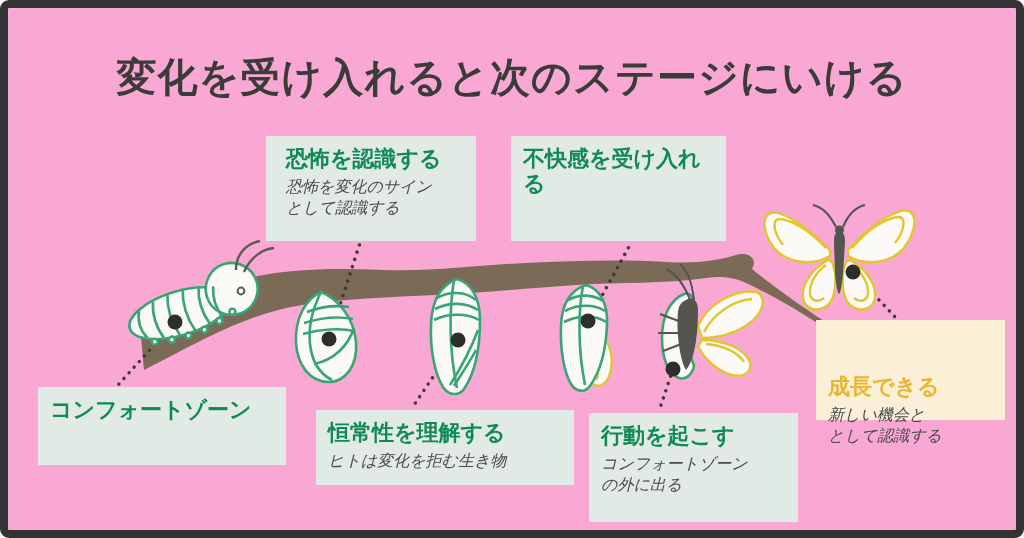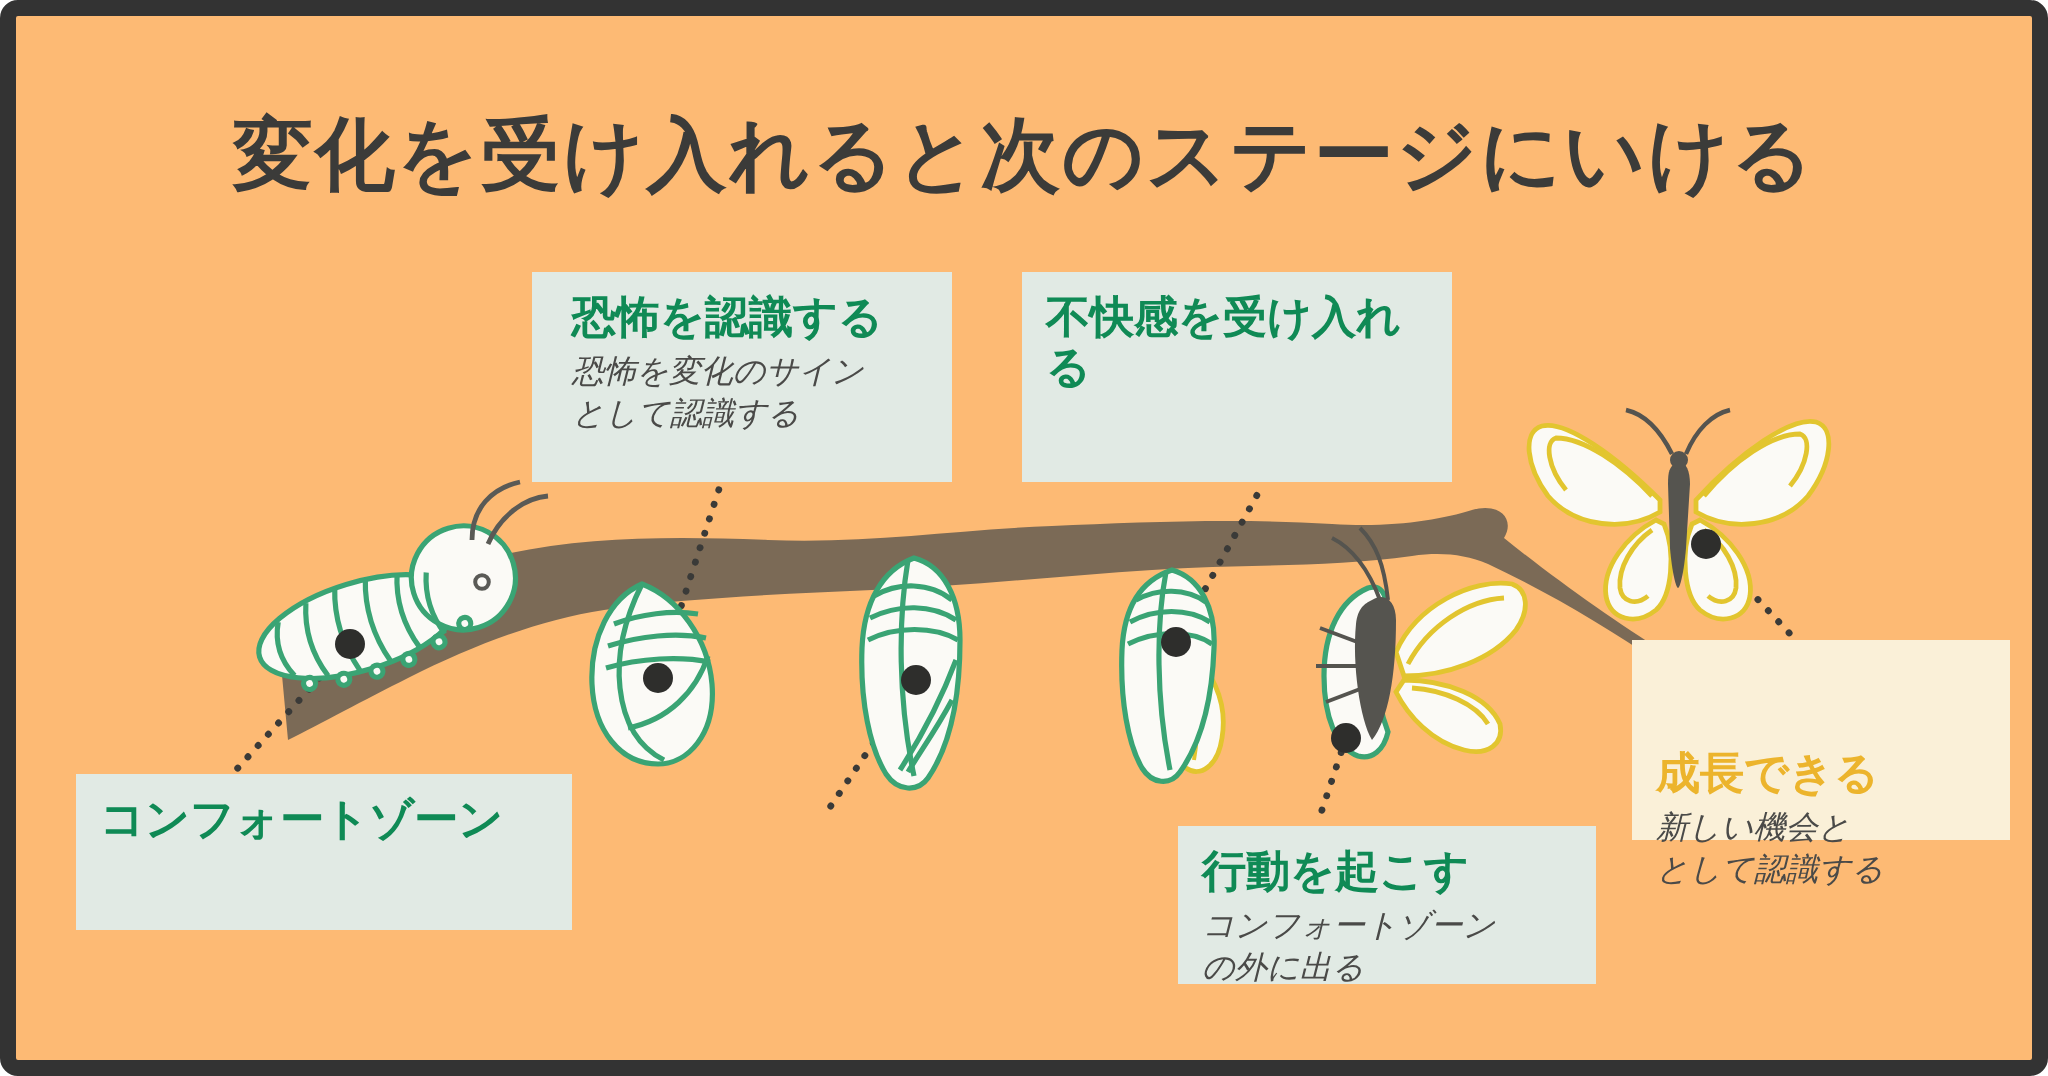--- a/index.html
+++ b/index.html
@@ -1,37 +1,37 @@
 <!DOCTYPE html>
 <html lang="ja"><head>
 <meta charset="utf-8">
 <style>
   html,body{margin:0;padding:0;background:#fff;}
   .canvas{
     position:relative;width:1024px;height:538px;box-sizing:border-box;
-    background:#fdba74;border:8px solid #333333;border-radius:9px;overflow:hidden;
+    background:#f9a8d4;border:8px solid #333333;border-radius:9px;overflow:hidden;
     font-family:"Liberation Sans","DejaVu Sans",sans-serif;color:#3b3b39;
   }
   .title{
     position:absolute;top:42px;left:0;width:100%;text-align:center;
     font-size:40px;font-weight:700;letter-spacing:1px;margin:0;color:#3b3b39;
   }
   .art{position:absolute;top:0;left:0;}
   .box{position:absolute;box-sizing:border-box;padding:10px 12px;}
   .box.mint{background:#e1eae4;}
   .box.cream{background:#faf0d8;}
   .box h2{margin:0 0 5px 0;font-size:22px;line-height:1.15;font-weight:700;}
   .box.mint h2{color:#0f8a55;}
   .box.cream h2{color:#ecb42c;margin-top:44px;}
   .box p{margin:0;font-size:16px;line-height:1.32;color:#4a4a48;white-space:pre-line;font-style:italic;}
   .box-fear{left:258px;top:128px;width:210px;height:105px;padding-left:20px;}
   .box-discomfort{left:503px;top:128px;width:215px;height:105px;}
   .box-comfort{left:30px;top:379px;width:248px;height:78px;}
   .box-homeostasis{left:308px;top:402px;width:258px;height:75px;}
-  .box-action{left:581px;top:405px;width:209px;height:79px;padding-left:12px;}
+  .box-action{left:581px;top:405px;width:209px;height:109px;padding-left:12px;}
   .box-grow{left:808px;top:312px;width:189px;height:100px;}
 </style>
 </head>
 <body>
 
 <div class="canvas">
 
   <h1 class="title">変化を受け入れると次のステージにいける</h1>
 
   <svg class="art" width="1024" height="538" viewBox="0 0 1024 538">
@@ -189,20 +189,24 @@
   </div>
 
   <div class="box mint box-discomfort">
     <h2>不快感を受け入れる</h2>
   </div>
 
   <div class="box mint box-comfort">
     <h2>コンフォートゾーン</h2>
   </div>
 
+  <div class="box mint box-homeostasis">
+    <h2>恒常性を理解する</h2>
+    <p>ヒトは変化を拒む生き物</p>
+  </div>
 
   <div class="box mint box-action">
     <h2>行動を起こす</h2>
     <p>コンフォートゾーン
 の外に出る</p>
   </div>
 
   <div class="box cream box-grow">
     <h2>成長できる</h2>
     <p>新しい機会と

